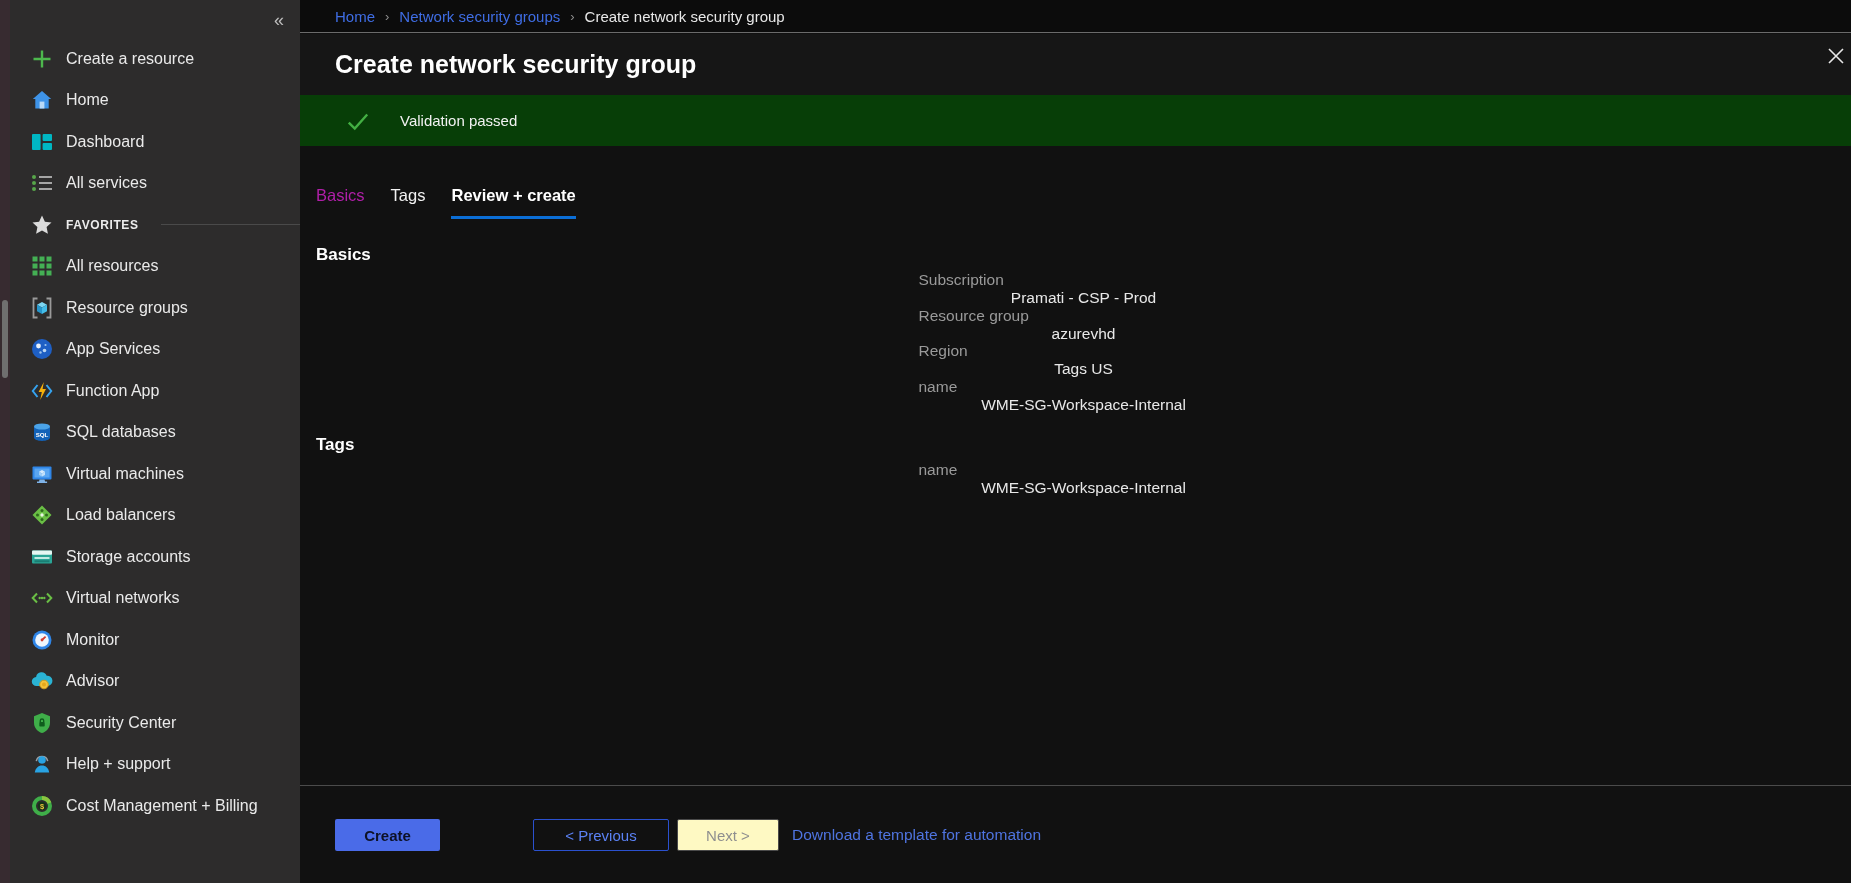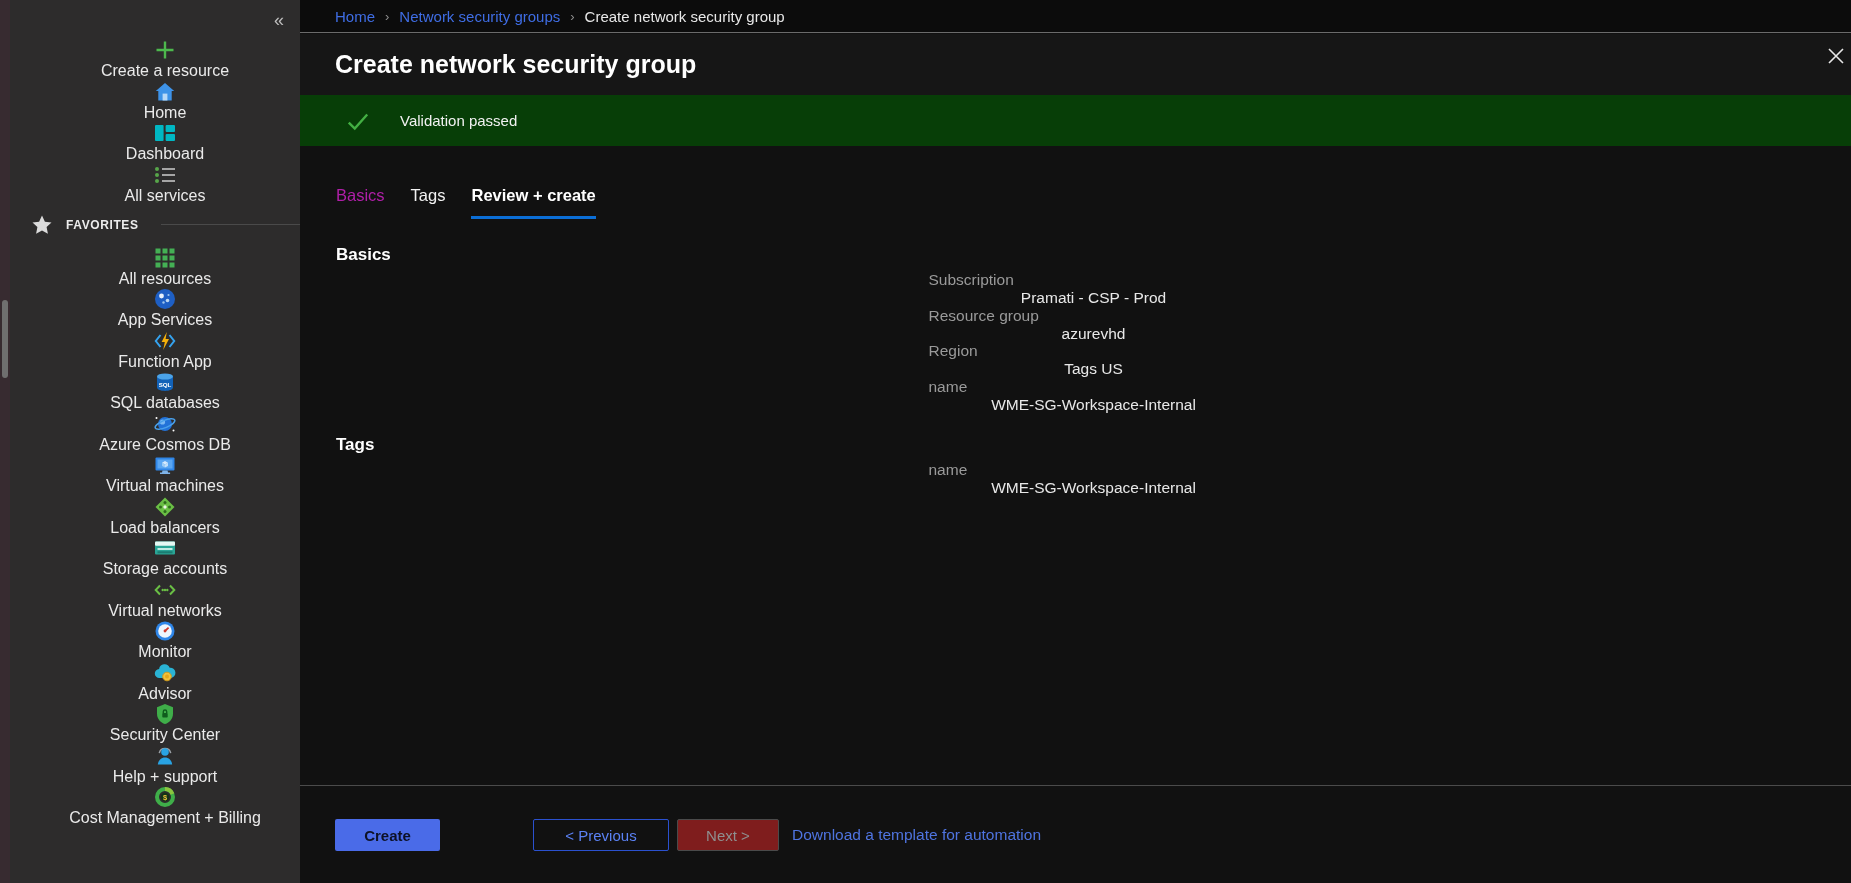--- a/index.html
+++ b/index.html
@@ -10,63 +10,63 @@
     font-family:"Liberation Sans", sans-serif;
   }
   
   .left-strip { position:absolute; left:0; top:0; width:10px; height:883px; background:#372b30; }
   .left-strip .thumb { position:absolute; left:2px; top:300px; width:6px; height:78px; background:#6f6f6f; border-radius:3px; }
 
   
   .sidebar { position:absolute; left:10px; top:0; width:290px; height:883px; background:#2d2c2c; }
   .collapse { position:absolute; top:10px; right:16px; font-size:18px; color:#bdbdbd; cursor:pointer; }
   .nav { position:absolute; top:38px; left:0; right:0; }
-  .nav-item { display:flex; align-items:center; height:41.5px; padding-left:20px; font-size:16px; color:#eaeaea; cursor:pointer;flex-direction:column; }
+  .nav-item { display:flex; align-items:center; height:41.5px; padding-left:20px; gap:12px; font-size:16px; color:#eaeaea; cursor:pointer; }
   .nav-icon { width:24px; height:24px; flex:0 0 24px; display:flex; align-items:center; justify-content:center; }
   .nav-icon svg { width:24px; height:24px; }
   .fav-row { display:flex; align-items:center; height:41.5px; padding-left:20px; gap:12px;justify-content:center; }
   .fav-label { font-size:12px; font-weight:bold; letter-spacing:.6px; color:#ececec; white-space:nowrap; }
   .fav-line { flex:1; height:1px; background:#4a4a4a; margin-left:10px; }
 
   
   .main { position:absolute; left:300px; top:0; right:0; bottom:0; background:#111; }
   .breadcrumb-bar { position:absolute; top:0; left:0; right:0; height:33px; background:#0c0c0c; border-bottom:1px solid #6b6b6b; display:flex; align-items:center; padding-left:35px; gap:10px; font-size:15px; }
   .crumb-link { color:#3f6de4; cursor:pointer; }
   .crumb-sep { color:#8f8f8f; font-size:13px; }
   .crumb-current { color:#e8e8e8; }
 
   .title-bar { position:absolute; top:34px; left:0; right:0; height:61px; background:#161616; display:flex; align-items:center; padding-left:35px; }
   .page-title { font-size:25px; font-weight:600; color:#fff; }
   .close-btn { position:absolute; right:6px; top:13px; cursor:pointer; line-height:0; }
 
   .validation-bar { position:absolute; top:95px; left:0; right:0; height:51px; background:#073e07; display:flex; align-items:center; padding-left:45px; gap:29px; }
   .validation-text { font-size:15px; color:#f2f2f2; }
 
-  .content { position:absolute; top:146px; left:0; right:0; bottom:98px; padding-left:36px; }
+  .content { position:absolute; top:146px; left:0; right:0; bottom:98px; padding-left:16px; }
   .tabs { display:flex; gap:26px; margin-top:40px; }
   .tab { font-size:16.5px; padding-bottom:11px; cursor:pointer; border-bottom:3px solid transparent; }
   .tab-basics { color:#b01fa8; }
   .tab-tags { color:#f2f2f2; }
   .tab-active { color:#fff; font-weight:600; border-bottom:3px solid #0b6ed6;text-align:right; }
 
   .section-heading { font-size:17px; font-weight:700; color:#fff; }
   .h-basics { margin-top:26px; }
   .h-tags { margin-top:22px; }
   .rows { margin-top:6px; }
   .row { display:flex; align-items:center; height:35.5px;flex-direction:column; }
   .row-label { width:330px; color:#9a9a9a; font-size:15.5px; }
   .row-value { color:#e8e8e8; font-size:15.5px; }
 
   
   .footer { position:absolute; left:0; right:0; bottom:0; height:98px; background:#111; border-top:1px solid #4b4b4b; }
   .footer-row { display:flex; align-items:center; margin:33px 0 4px 35px; }
   .btn { height:32px; font-size:15px; border-radius:2px; display:flex; align-items:center; justify-content:center; cursor:pointer; font-family:inherit; }
   .btn-create { width:105px; background:#4a6be8; color:#0d1126; font-weight:600; border:none; }
   .btn-previous { width:136px; margin-left:93px; background:transparent; border:1px solid #2b51cf; color:#5b82f5; }
-  .btn-next { width:102px; margin-left:8px; background:#7f1d1d; border:1px solid #4a4a4a; color:#8f8f8f; cursor:default; }
+  .btn-next { width:102px; margin-left:8px; background:#fef9c3; border:1px solid #4a4a4a; color:#8f8f8f; cursor:default; }
   .download-link { margin-left:13px; color:#4f74e0; font-size:15.5px; cursor:pointer; }
 </style>
 </head>
 <body>
 
 <div class="left-strip">
   <div class="thumb"></div>
 </div>
 
 <div class="sidebar">
@@ -137,20 +137,31 @@
               <rect x="16.5" y="9.5" width="5" height="5"></rect>
               <rect x="2.5" y="16.5" width="5" height="5"></rect>
               <rect x="9.5" y="16.5" width="5" height="5"></rect>
               <rect x="16.5" y="16.5" width="5" height="5"></rect>
             </g>
           </svg>
         </span>
       <span>All resources</span>
     </div>
 
+    <div class="nav-item">
+      <span class="nav-icon">
+          <svg viewBox="0 0 24 24">
+            <path d="M7.5 2.5H3.5v19h4M16.5 2.5h4v19h-4" stroke="#9a9a9a" stroke-width="1.8" fill="none"></path>
+            <polygon points="12,6 17,8.8 12,11.6 7,8.8" fill="#7cd6f2"></polygon>
+            <polygon points="7,8.8 12,11.6 12,18 7,15.2" fill="#2596cc"></polygon>
+            <polygon points="17,8.8 12,11.6 12,18 17,15.2" fill="#44bde8"></polygon>
+          </svg>
+        </span>
+      <span>Resource groups</span>
+    </div>
 
     <div class="nav-item">
       <span class="nav-icon">
           <svg viewBox="0 0 24 24">
             <circle cx="12" cy="12" r="10" fill="#1e5fc4"></circle>
             <circle cx="8.5" cy="9" r="2.4" fill="#e8f1fb"></circle>
             <circle cx="14.5" cy="13.5" r="1.8" fill="#bcd7f3"></circle>
             <circle cx="10.5" cy="15.5" r="1.2" fill="#9cc4ee"></circle>
             <circle cx="15.5" cy="8" r="1.1" fill="#9cc4ee"></circle>
           </svg>
@@ -173,32 +184,20 @@
       <span class="nav-icon">
           <svg viewBox="0 0 24 24">
             <path d="M4 6.5v11c0 1.9 3.6 3.4 8 3.4s8-1.5 8-3.4v-11z" fill="#1262b8"></path>
             <ellipse cx="12" cy="6.5" rx="8" ry="3.1" fill="#4ba3e8"></ellipse>
             <text x="12" y="17" font-size="6.2" font-weight="bold" fill="#ffffff" text-anchor="middle" font-family="Liberation Sans, sans-serif">SQL</text>
           </svg>
         </span>
       <span>SQL databases</span>
     </div>
 
-    <div class="nav-item">
-      <span class="nav-icon">
-          <svg viewBox="0 0 24 24">
-            <circle cx="12" cy="12" r="7" fill="#2272d8"></circle>
-            <circle cx="9.5" cy="10" r="2.6" fill="#7ab8f2"></circle>
-            <ellipse cx="12" cy="12" rx="10.5" ry="3.6" fill="none" stroke="#49a0ea" stroke-width="1.5" transform="rotate(-22 12 12)"></ellipse>
-            <circle cx="3.5" cy="6" r="1" fill="#fff"></circle>
-            <circle cx="20.5" cy="18.5" r="1" fill="#fff"></circle>
-          </svg>
-        </span>
-      <span>Azure Cosmos DB</span>
-    </div>
 
     <div class="nav-item">
       <span class="nav-icon">
           <svg viewBox="0 0 24 24">
             <rect x="2.5" y="4.5" width="19" height="13" rx="1" fill="#2f86e8"></rect>
             <rect x="4.5" y="6.5" width="15" height="9" fill="#5aa6f2"></rect>
             <polygon points="12,8 15,9.7 12,11.4 9,9.7" fill="#d6eafc"></polygon>
             <polygon points="9,9.7 12,11.4 12,14.6 9,12.9" fill="#9ecdf6"></polygon>
             <polygon points="15,9.7 12,11.4 12,14.6 15,12.9" fill="#c2e0fa"></polygon>
             <path d="M9.5 17.5h5l.6 2h2v1.5H7v-1.5h2z" fill="#7fb3e8"></path>

